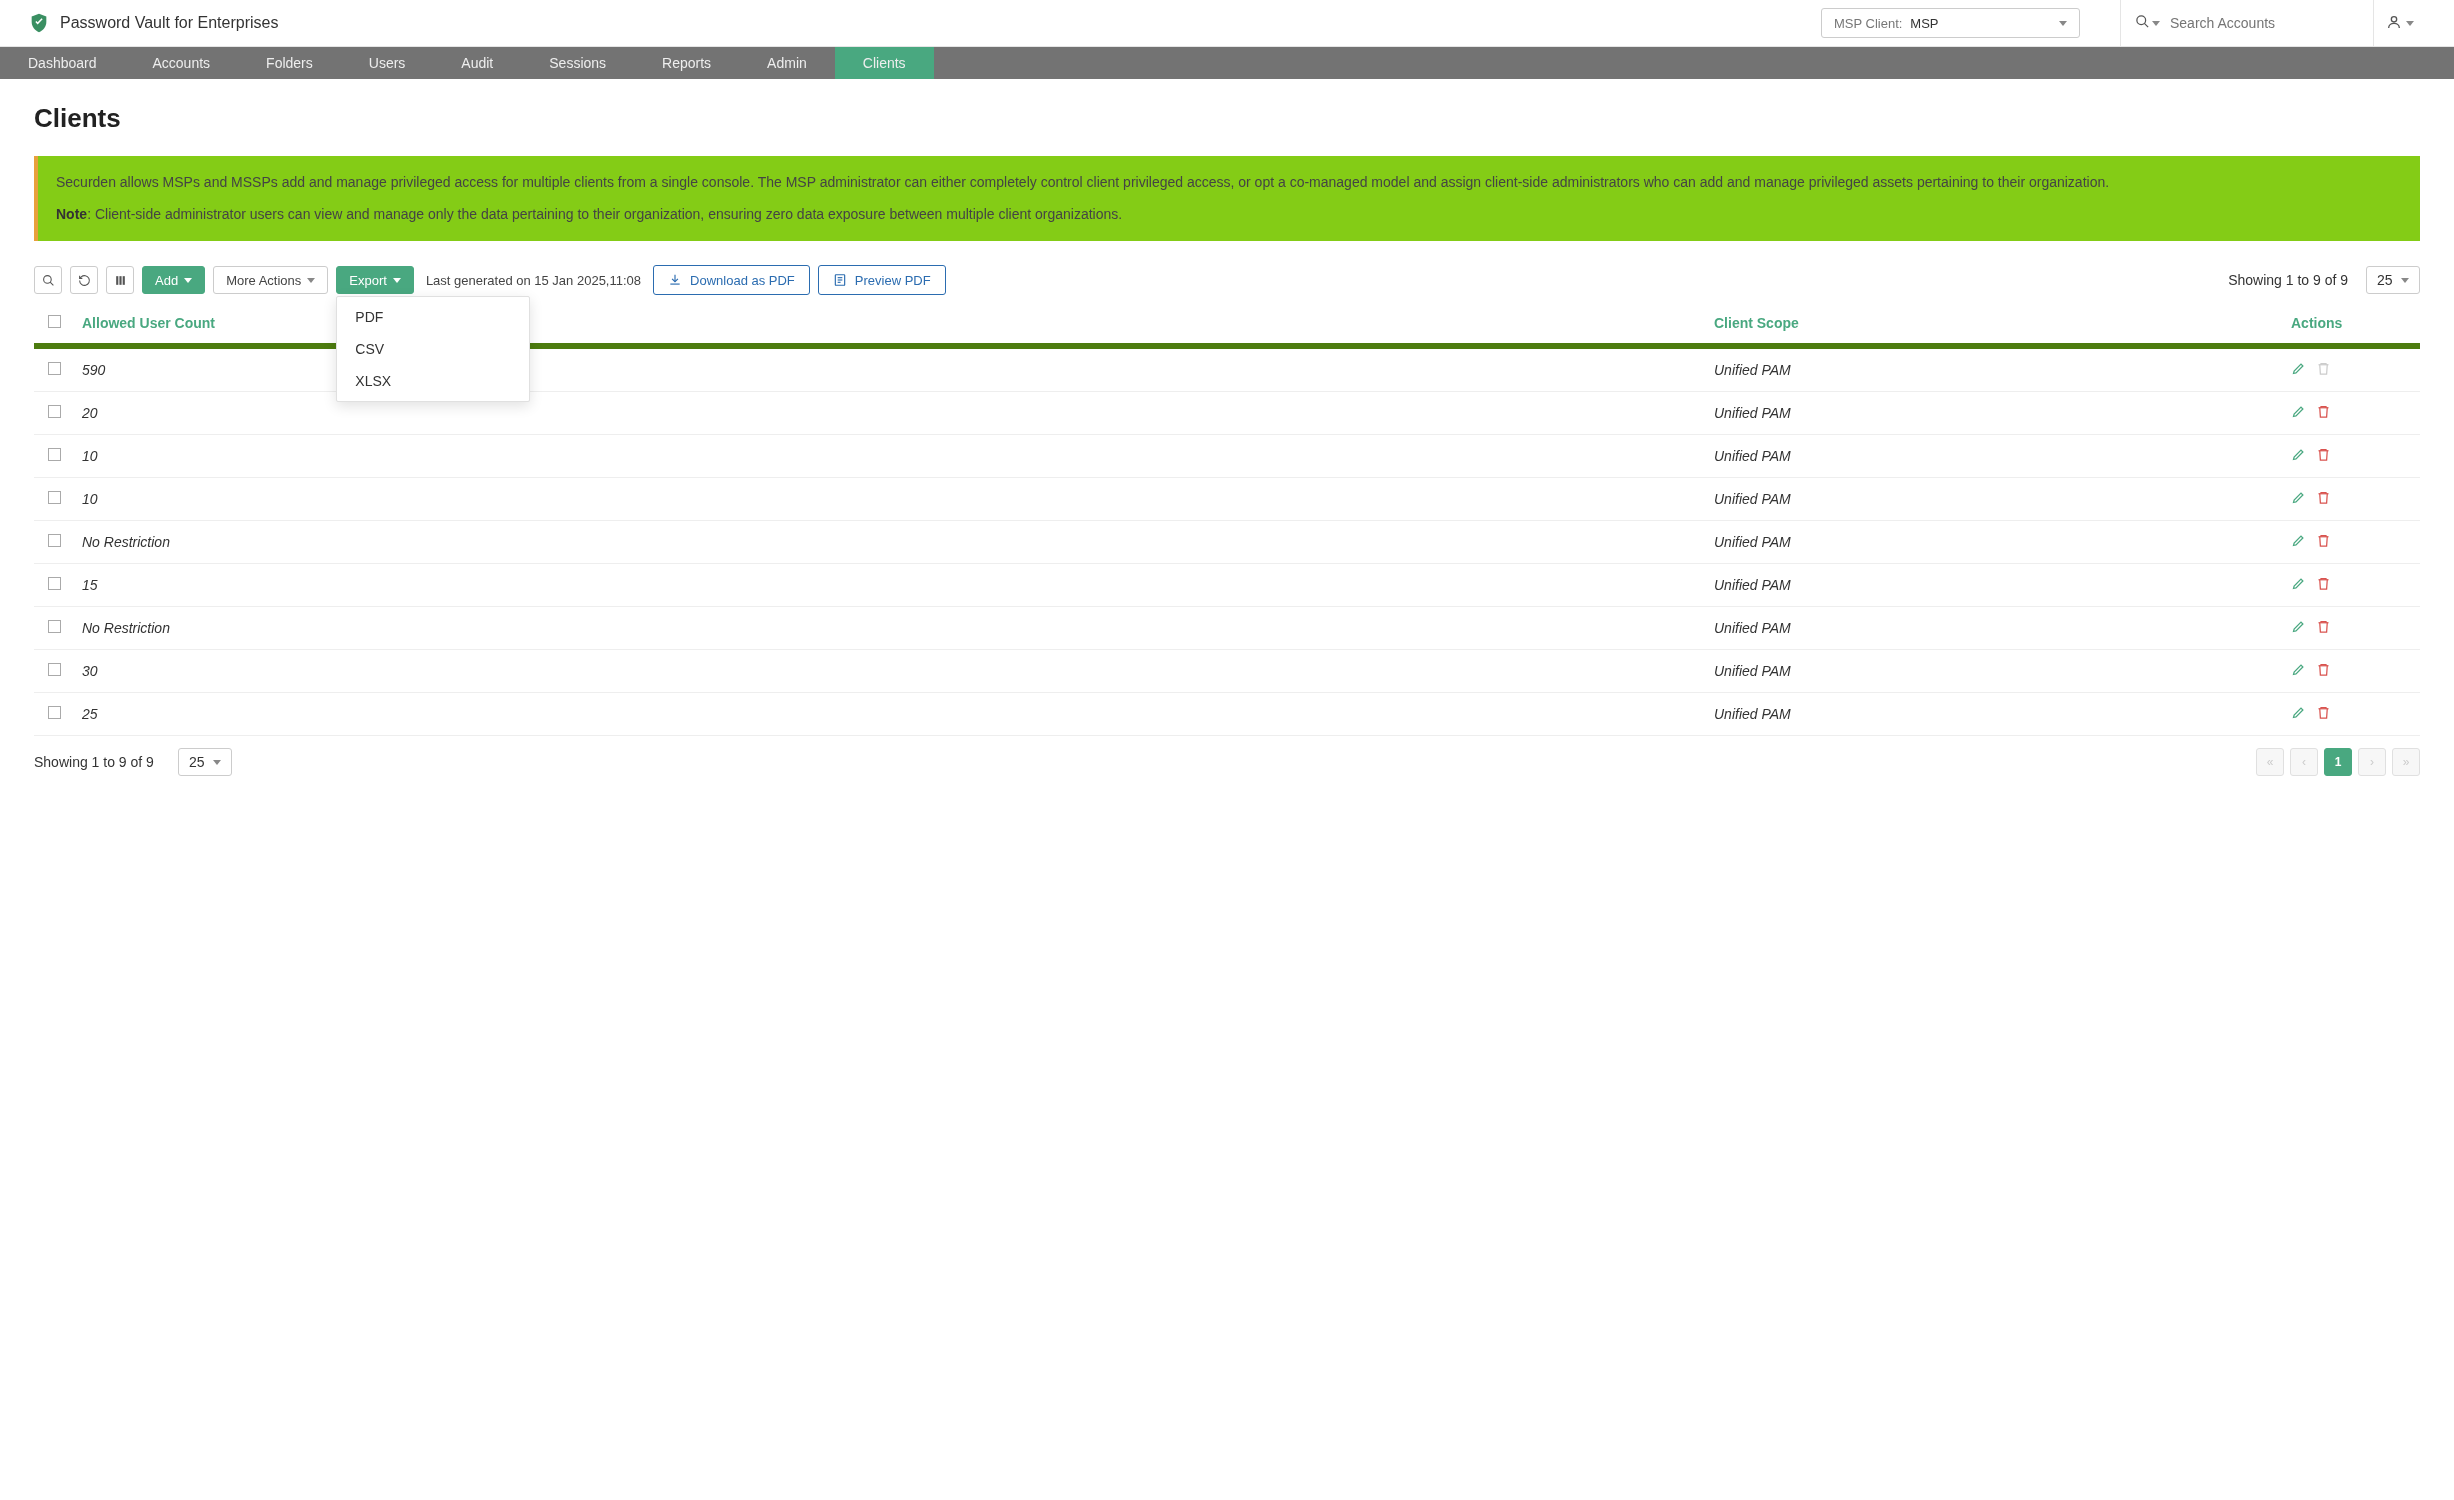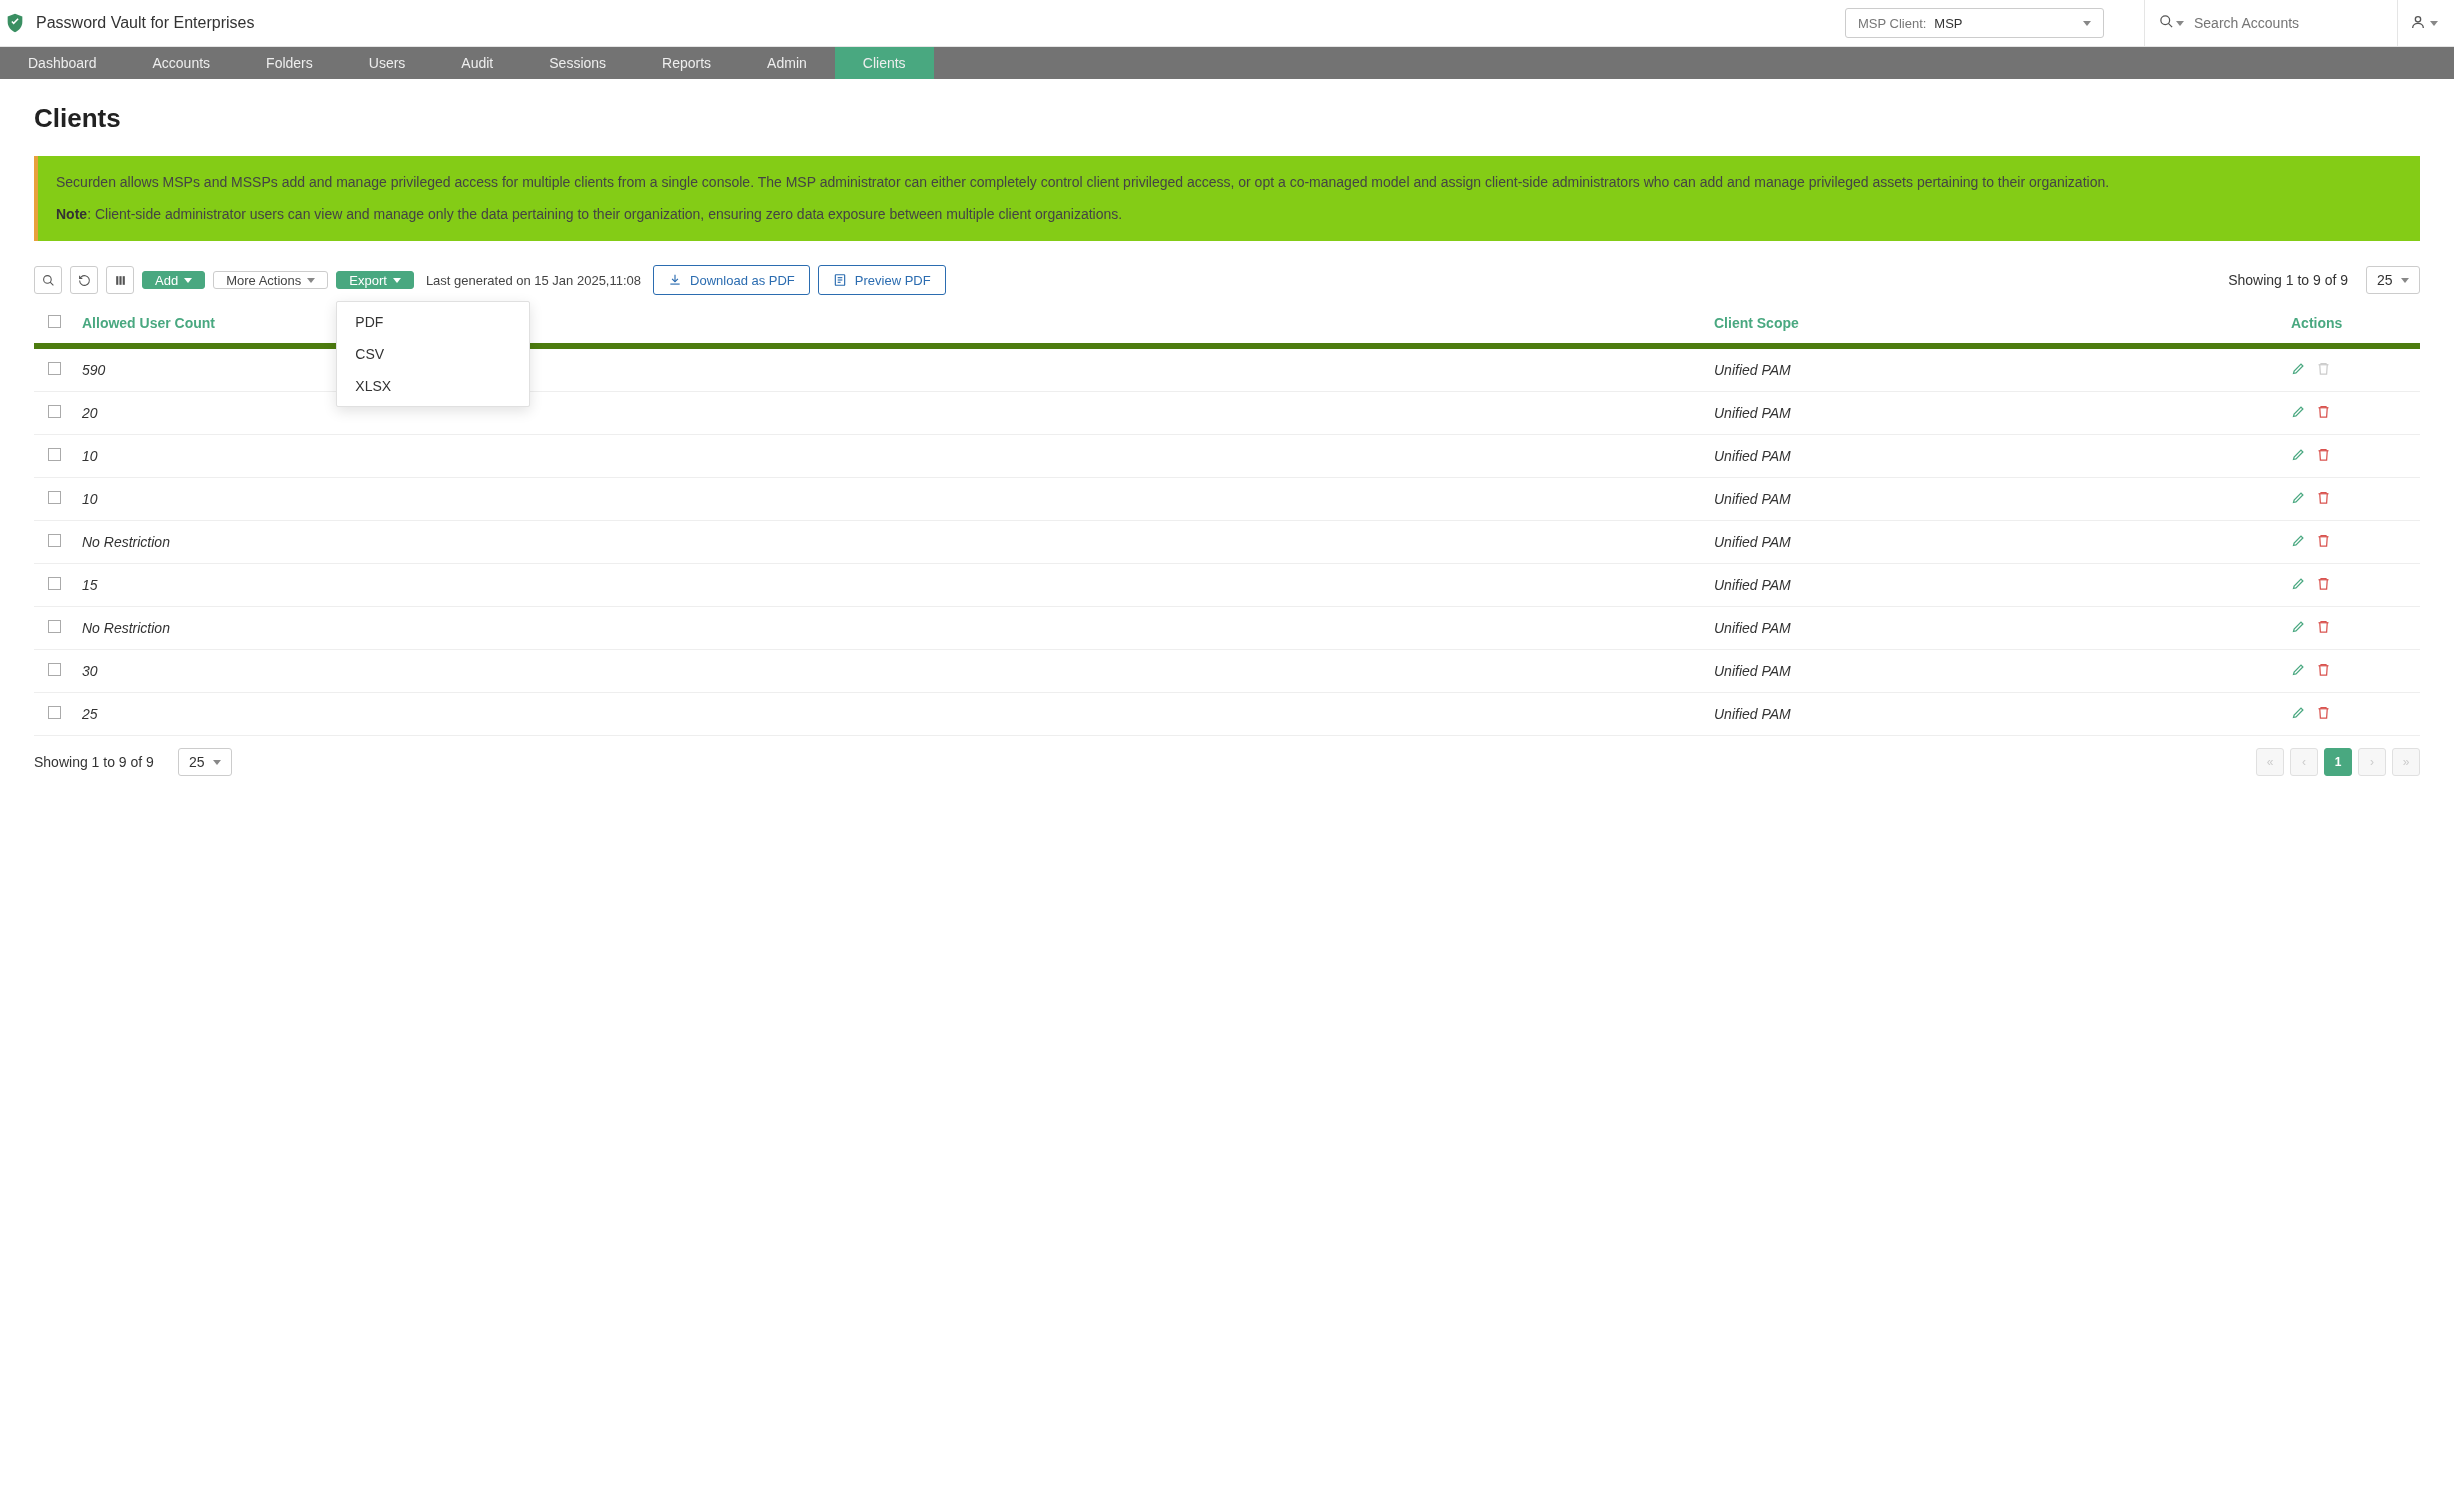--- a/index.html
+++ b/index.html
@@ -1,19 +1,19 @@
 <!DOCTYPE html>
 <html><head>
 <meta charset="utf-8">
 <style>
   * { box-sizing: border-box; margin: 0; padding: 0; }
   body { font-family: "Segoe UI", Arial, sans-serif; font-size: 14px; color: #333; background: #fff; }
 
   
-  .topbar { display: flex; align-items: center; height: 47px; padding: 0 4px; border-bottom: 1px solid #e5e5e5; }
+  .topbar { display: flex; align-items: center; height: 47px; padding: 0 28px; border-bottom: 1px solid #e5e5e5; }
   .logo { width: 22px; height: 22px; margin-right: 10px; }
   .app-title { font-size: 16px; color: #333; font-weight: 500; }
   .topbar-spacer { flex: 1; }
   .msp-select { display: flex; align-items: center; justify-content: space-between; border: 1px solid #ccc; border-radius: 3px; padding: 0 12px; height: 30px; width: 259px; margin-right: 40px; cursor: pointer; }
   .msp-select .lbl { color: #777; font-size: 13px; }
   .msp-select .val { color: #333; font-size: 13px; margin-left: 4px; }
   .search-wrap { display: flex; align-items: center; border-left: 1px solid #e5e5e5; border-right: 1px solid #e5e5e5; height: 47px; padding: 0 14px; width: 254px; }
   .search-wrap input { border: none; outline: none; font-size: 14px; color: #555; width: 100%; }
   .search-wrap .caret { margin-left: 2px; margin-right: 10px; }
   .user-menu { display: flex; align-items: center; padding: 0 12px; height: 47px; cursor: pointer; }
@@ -27,21 +27,21 @@
   .page { padding: 24px 34px; }
   .page-title { font-size: 26px; font-weight: 600; color: #222; margin-bottom: 22px; }
 
   .info-box { background: #84cc16; border-left: 4px solid #e8a03c; padding: 16px 18px; margin-bottom: 24px; font-size: 14px; line-height: 1.55; color: #444; }
   .info-box p + p { margin-top: 10px; }
   .info-box strong { color: #333; font-weight: 600; }
 
   
   .toolbar { display: flex; align-items: center; gap: 8px; flex-wrap: nowrap; margin-bottom: 4px; }
   .icon-btn { width: 28px; height: 28px; border: 1px solid #ccc; border-radius: 3px; background: #fff; display: inline-flex; align-items: center; justify-content: center; cursor: pointer; }
-  .btn { display: inline-flex; align-items: center; height: 18px; padding: 0 12px; border-radius: 3px; font-size: 13px; cursor: pointer; }
+  .btn { display: inline-flex; align-items: center; height: 28px; padding: 0 12px; border-radius: 3px; font-size: 13px; cursor: pointer; }
   .btn .chev { margin-left: 6px; }
   .btn-green { background: #49a880; color: #fff; border: 1px solid #49a880; }
   .btn-outline { background: #fff; color: #444; border: 1px solid #ccc; }
   .btn-blue-outline { background: #fff; color: #2b6cb0; border: 1px solid #2b6cb0; padding: 0 14px; height: 30px; font-weight: 500;}
   .btn-blue-outline svg { margin-right: 8px; }
   .last-gen { font-size: 13px; color: #444; margin-left: 4px; margin-right: 4px; }
   .toolbar-spacer { flex: 1; }
   .showing-txt { font-size: 14px; color: #333; font-weight: 500; margin-right: 10px; }
   .pagesize { display: inline-flex; align-items: center; justify-content: space-between; border: 1px solid #ccc; border-radius: 3px; height: 28px; padding: 0 10px; width: 54px; cursor: pointer; }
   .export-wrap { position: relative; }

